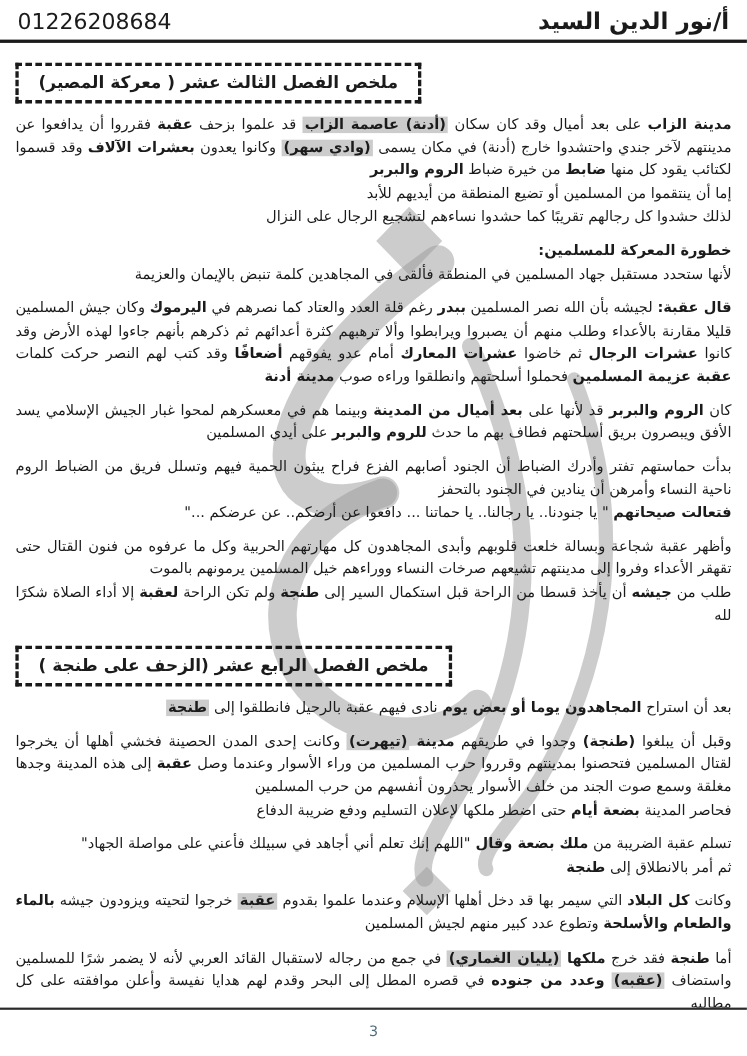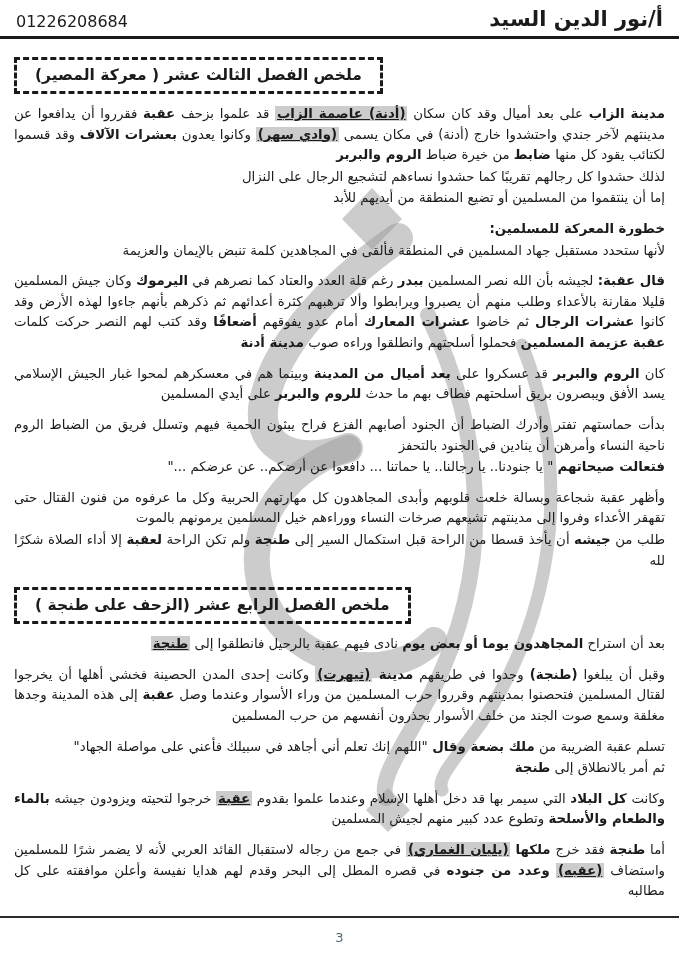--- a/index.html
+++ b/index.html
@@ -13,21 +13,21 @@
     color:#1b1b1b;
     overflow:hidden;
   }
   
   .header{
     display:flex;justify-content:space-between;align-items:flex-end;
     padding:7px 16px 5px 16px;
     border-bottom:3px solid #1a1a1a;
   }
   .header .teacher{font-weight:bold;font-size:21px;}
-  .header .phone{font-size:16px;direction:ltr;text-align:right;}
+  .header .phone{font-size:20px;direction:ltr;text-align:right;}
   
   .watermark{position:absolute;top:0;right:0;z-index:0;pointer-events:none;}
   
   .content{position:relative;z-index:1;padding:6px 14px 0 14px;}
   .title-row{text-align:left;margin:12px 2px 6px 0;}
   .title-row.second{margin-right:22px;margin-top:16px;}
   .title-box{
     display:inline-block;
     border:3px dashed #1a1a1a;
     padding:6px 18px 7px 18px;
@@ -38,21 +38,21 @@
     margin:0;
     font-size:13.3px;
     line-height:1.55;
     text-align:justify;
     text-align-last:right;
   }
   .section-body p.para{margin-top:10px;}
   .section-body p.tight{margin-top:1px;}
   .section-body p.subhead{margin-top:10px;font-weight:bold;}
   .b{font-weight:bold;}
-  .hl{background:#cccccc;padding:0 2px;text-decoration:underline;}
+  .hl{background:#cccccc;padding:0 2px;}
   
   .footer{
     position:absolute;left:0;right:0;bottom:0;z-index:1;
     border-top:2px solid #2a2a2a;
     text-align:center;
     padding:9px 0 14px 0;
     background:#fff;
   }
   .footer .pagenum{font-size:13px;color:#4f6b7a;}
 </style>
@@ -78,40 +78,41 @@
   </div>
 
   <div class="content">
 
     <section>
       <div class="title-row">
         <span class="title-box">ملخص الفصل الثالث عشر ( معركة المصير)</span>
       </div>
       <div class="section-body">
           <p class="para"><span class="b">مدينة الزاب</span><span> على بعد أميال وقد كان سكان </span><span class="b hl">(أدنة) عاصمة الزاب</span><span> قد علموا بزحف </span><span class="b">عقبة</span><span> فقرروا أن يدافعوا عن مدينتهم لآخر جندي واحتشدوا خارج (أدنة) في مكان يسمى </span><span class="b hl">(وادي سهر)</span><span> وكانوا يعدون </span><span class="b">بعشرات الآلاف</span><span> وقد قسموا لكتائب يقود كل منها </span><span class="b">ضابط</span><span> من خيرة ضباط </span><span class="b">الروم والبربر</span></p>
+          <p class="para tight"><span>إما أن ينتقموا من المسلمين أو تضيع المنطقة من أيديهم للأبد</span></p>
           <p class="para tight"><span>لذلك حشدوا كل رجالهم تقريبًا كما حشدوا نساءهم لتشجيع الرجال على النزال</span></p>
-          <p class="para tight"><span>إما أن ينتقموا من المسلمين أو تضيع المنطقة من أيديهم للأبد</span></p>
           <p class="subhead"><span class="b">خطورة المعركة للمسلمين:</span></p>
           <p class="para tight"><span>لأنها ستحدد مستقبل جهاد المسلمين في المنطقة فألقى في المجاهدين كلمة تنبض بالإيمان والعزيمة</span></p>
           <p class="para"><span class="b">قال عقبة:</span><span> لجيشه بأن الله نصر المسلمين </span><span class="b">ببدر</span><span> رغم قلة العدد والعتاد كما نصرهم في </span><span class="b">اليرموك</span><span> وكان جيش المسلمين قليلا مقارنة بالأعداء وطلب منهم أن يصبروا ويرابطوا وألا ترهبهم كثرة أعدائهم ثم ذكرهم بأنهم جاءوا لهذه الأرض وقد كانوا </span><span class="b">عشرات الرجال</span><span> ثم خاضوا </span><span class="b">عشرات المعارك</span><span> أمام عدو يفوقهم </span><span class="b">أضعافًا</span><span> وقد كتب لهم النصر حركت كلمات </span><span class="b">عقبة عزيمة المسلمين</span><span> فحملوا أسلحتهم وانطلقوا وراءه صوب </span><span class="b">مدينة أدنة</span></p>
-          <p class="para"><span>كان </span><span class="b">الروم والبربر</span><span> قد عسكروا على </span><span class="b">بعد أميال من المدينة</span><span> وبينما هم في معسكرهم لمحوا غبار الجيش الإسلامي يسد الأفق ويبصرون بريق أسلحتهم فطاف بهم ما حدث </span><span class="b">للروم والبربر</span><span> على أيدي المسلمين</span></p>
+          <p class="para"><span>كان </span><span class="b">الروم والبربر</span><span> قد لأنها على </span><span class="b">بعد أميال من المدينة</span><span> وبينما هم في معسكرهم لمحوا غبار الجيش الإسلامي يسد الأفق ويبصرون بريق أسلحتهم فطاف بهم ما حدث </span><span class="b">للروم والبربر</span><span> على أيدي المسلمين</span></p>
           <p class="para"><span>بدأت حماستهم تفتر وأدرك الضباط أن الجنود أصابهم الفزع فراح يبثون الحمية فيهم وتسلل فريق من الضباط الروم ناحية النساء وأمرهن أن ينادين في الجنود بالتحفز</span></p>
           <p class="para tight"><span class="b">فتعالت صيحاتهم</span><span> " يا جنودنا.. يا رجالنا.. يا حماتنا ... دافعوا عن أرضكم.. عن عرضكم ..."</span></p>
           <p class="para"><span>وأظهر عقبة شجاعة وبسالة خلعت قلوبهم وأبدى المجاهدون كل مهارتهم الحربية وكل ما عرفوه من فنون القتال حتى تقهقر الأعداء وفروا إلى مدينتهم تشيعهم صرخات النساء ووراءهم خيل المسلمين يرمونهم بالموت</span></p>
           <p class="para tight"><span>طلب من </span><span class="b">جيشه</span><span> أن يأخذ قسطا من الراحة قبل استكمال السير إلى </span><span class="b">طنجة</span><span> ولم تكن الراحة </span><span class="b">لعقبة</span><span> إلا أداء الصلاة شكرًا لله</span></p>
         </div>
     </section>
 
     <section>
       <div class="title-row second">
         <span class="title-box">ملخص الفصل الرابع عشر (الزحف على طنجة )</span>
       </div>
       <div class="section-body">
           <p class="para"><span>بعد أن استراح </span><span class="b">المجاهدون يوما أو بعض يوم</span><span> نادى فيهم عقبة بالرحيل فانطلقوا إلى </span><span class="b hl">طنجة</span></p>
           <p class="para"><span>وقبل أن يبلغوا </span><span class="b">(طنجة)</span><span> وجدوا في طريقهم </span><span class="b">مدينة </span><span class="b hl">(تيهرت)</span><span> وكانت إحدى المدن الحصينة فخشي أهلها أن يخرجوا لقتال المسلمين فتحصنوا بمدينتهم وقرروا حرب المسلمين من وراء الأسوار وعندما وصل </span><span class="b">عقبة</span><span> إلى هذه المدينة وجدها مغلقة وسمع صوت الجند من خلف الأسوار يحذرون أنفسهم من حرب المسلمين</span></p>
+          <p class="para tight"><span>فحاصر المدينة </span><span class="b">بضعة أيام</span><span> حتى اضطر ملكها لإعلان التسليم ودفع ضريبة الدفاع</span></p>
           <p class="para"><span>تسلم عقبة الضريبة من </span><span class="b">ملك بضعة</span><span class="b"> وقال </span><span>"اللهم إنك تعلم أني أجاهد في سبيلك فأعني على مواصلة الجهاد"</span></p>
           <p class="para tight"><span>ثم أمر بالانطلاق إلى </span><span class="b">طنجة</span></p>
           <p class="para"><span>وكانت </span><span class="b">كل البلاد</span><span> التي سيمر بها قد دخل أهلها الإسلام وعندما علموا بقدوم </span><span class="b hl">عقبة</span><span> خرجوا لتحيته ويزودون جيشه </span><span class="b">بالماء والطعام والأسلحة</span><span> وتطوع عدد كبير منهم لجيش المسلمين</span></p>
           <p class="para"><span>أما </span><span class="b">طنجة</span><span> فقد خرج </span><span class="b">ملكها</span><span> </span><span class="b hl">(يليان الغماري)</span><span> في جمع من رجاله لاستقبال القائد العربي لأنه لا يضمر شرًا للمسلمين واستضاف </span><span class="b hl">(عقبه)</span><span> </span><span class="b">وعدد من جنوده</span><span> في قصره المطل إلى البحر وقدم لهم هدايا نفيسة وأعلن موافقته على كل مطالبه</span></p>
         </div>
     </section>
 
   </div>
 
   <div class="footer">

